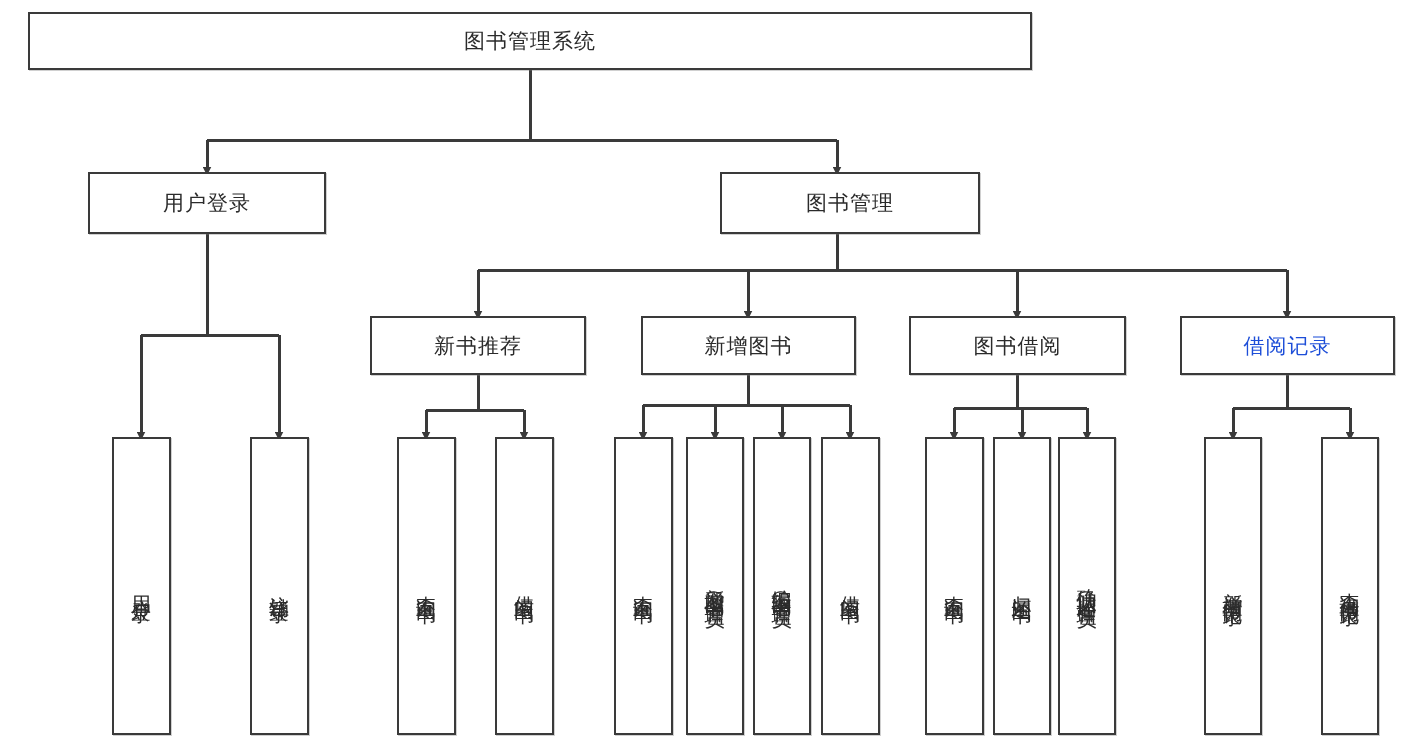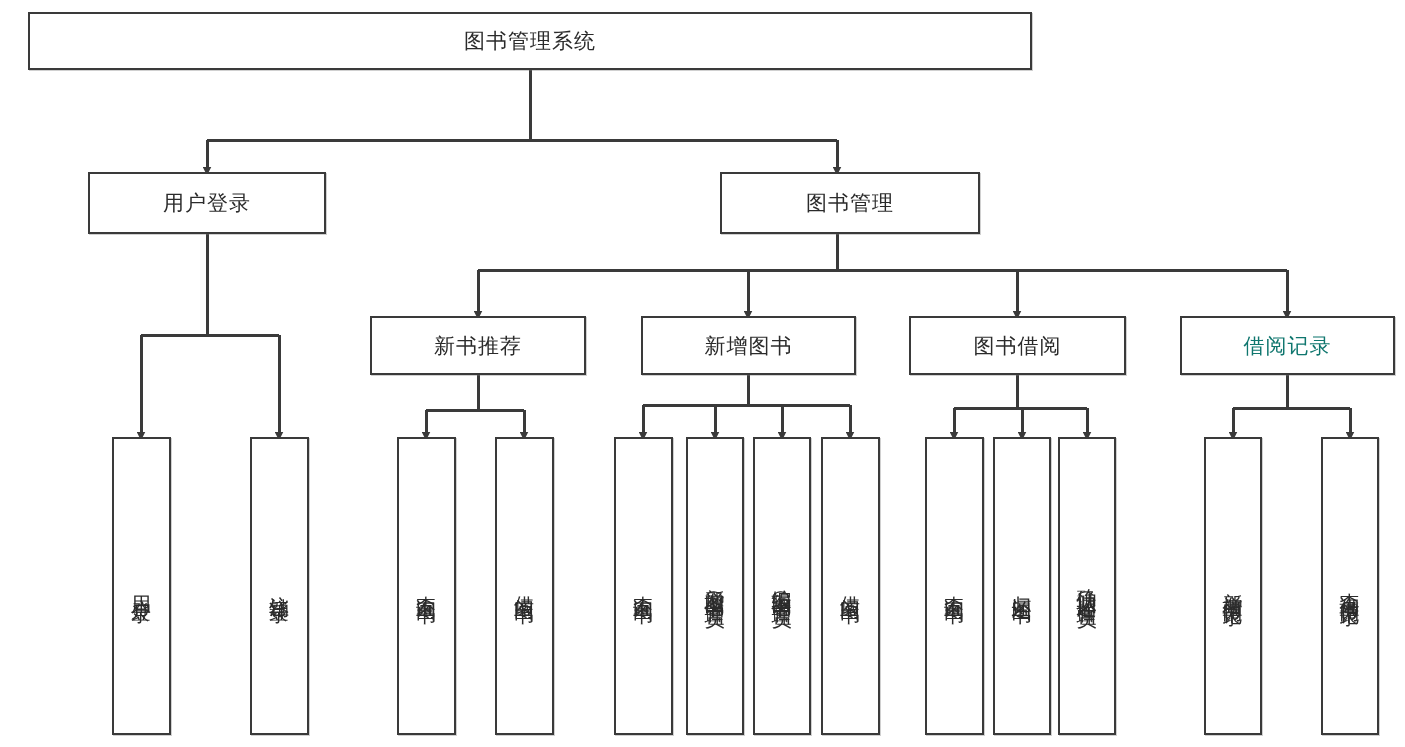--- a/index.html
+++ b/index.html
@@ -129,21 +129,21 @@
       <div class="node-box" style="left: 362px; top: 316px; width: 216px; height: 59px; border-color: rgb(58, 58, 58); background: rgb(255, 255, 255);">
         <div class="node-label-h" style="color: rgb(43, 43, 43);">新书推荐</div>
       </div>
       <div class="node-box" style="left: 633px; top: 316px; width: 215px; height: 59px; border-color: rgb(58, 58, 58); background: rgb(255, 255, 255);">
         <div class="node-label-h" style="color: rgb(43, 43, 43);">新增图书</div>
       </div>
       <div class="node-box" style="left: 901px; top: 316px; width: 217px; height: 59px; border-color: rgb(58, 58, 58); background: rgb(255, 255, 255);">
         <div class="node-label-h" style="color: rgb(43, 43, 43);">图书借阅</div>
       </div>
       <div class="node-box" style="left: 1172px; top: 316px; width: 215px; height: 59px; border-color: rgb(58, 58, 58); background: rgb(255, 255, 255);">
-        <div class="node-label-h" style="color: #0f766e;">借阅记录</div>
+        <div class="node-label-h" style="color: #1d4ed8;">借阅记录</div>
       </div>
       <div class="node-box" style="left: 104px; top: 437px; width: 59px; height: 298px; border-color: rgb(58, 58, 58); background: rgb(255, 255, 255);">
         <div class="node-label-v" style="color: rgb(43, 43, 43);">用户登录</div>
       </div>
       <div class="node-box" style="left: 242px; top: 437px; width: 59px; height: 298px; border-color: rgb(58, 58, 58); background: rgb(255, 255, 255);">
         <div class="node-label-v" style="color: rgb(43, 43, 43);">注销登录</div>
       </div>
       <div class="node-box" style="left: 389px; top: 437px; width: 59px; height: 298px; border-color: rgb(58, 58, 58); background: rgb(255, 255, 255);">
         <div class="node-label-v" style="color: rgb(43, 43, 43);">查询图书</div>
       </div>

